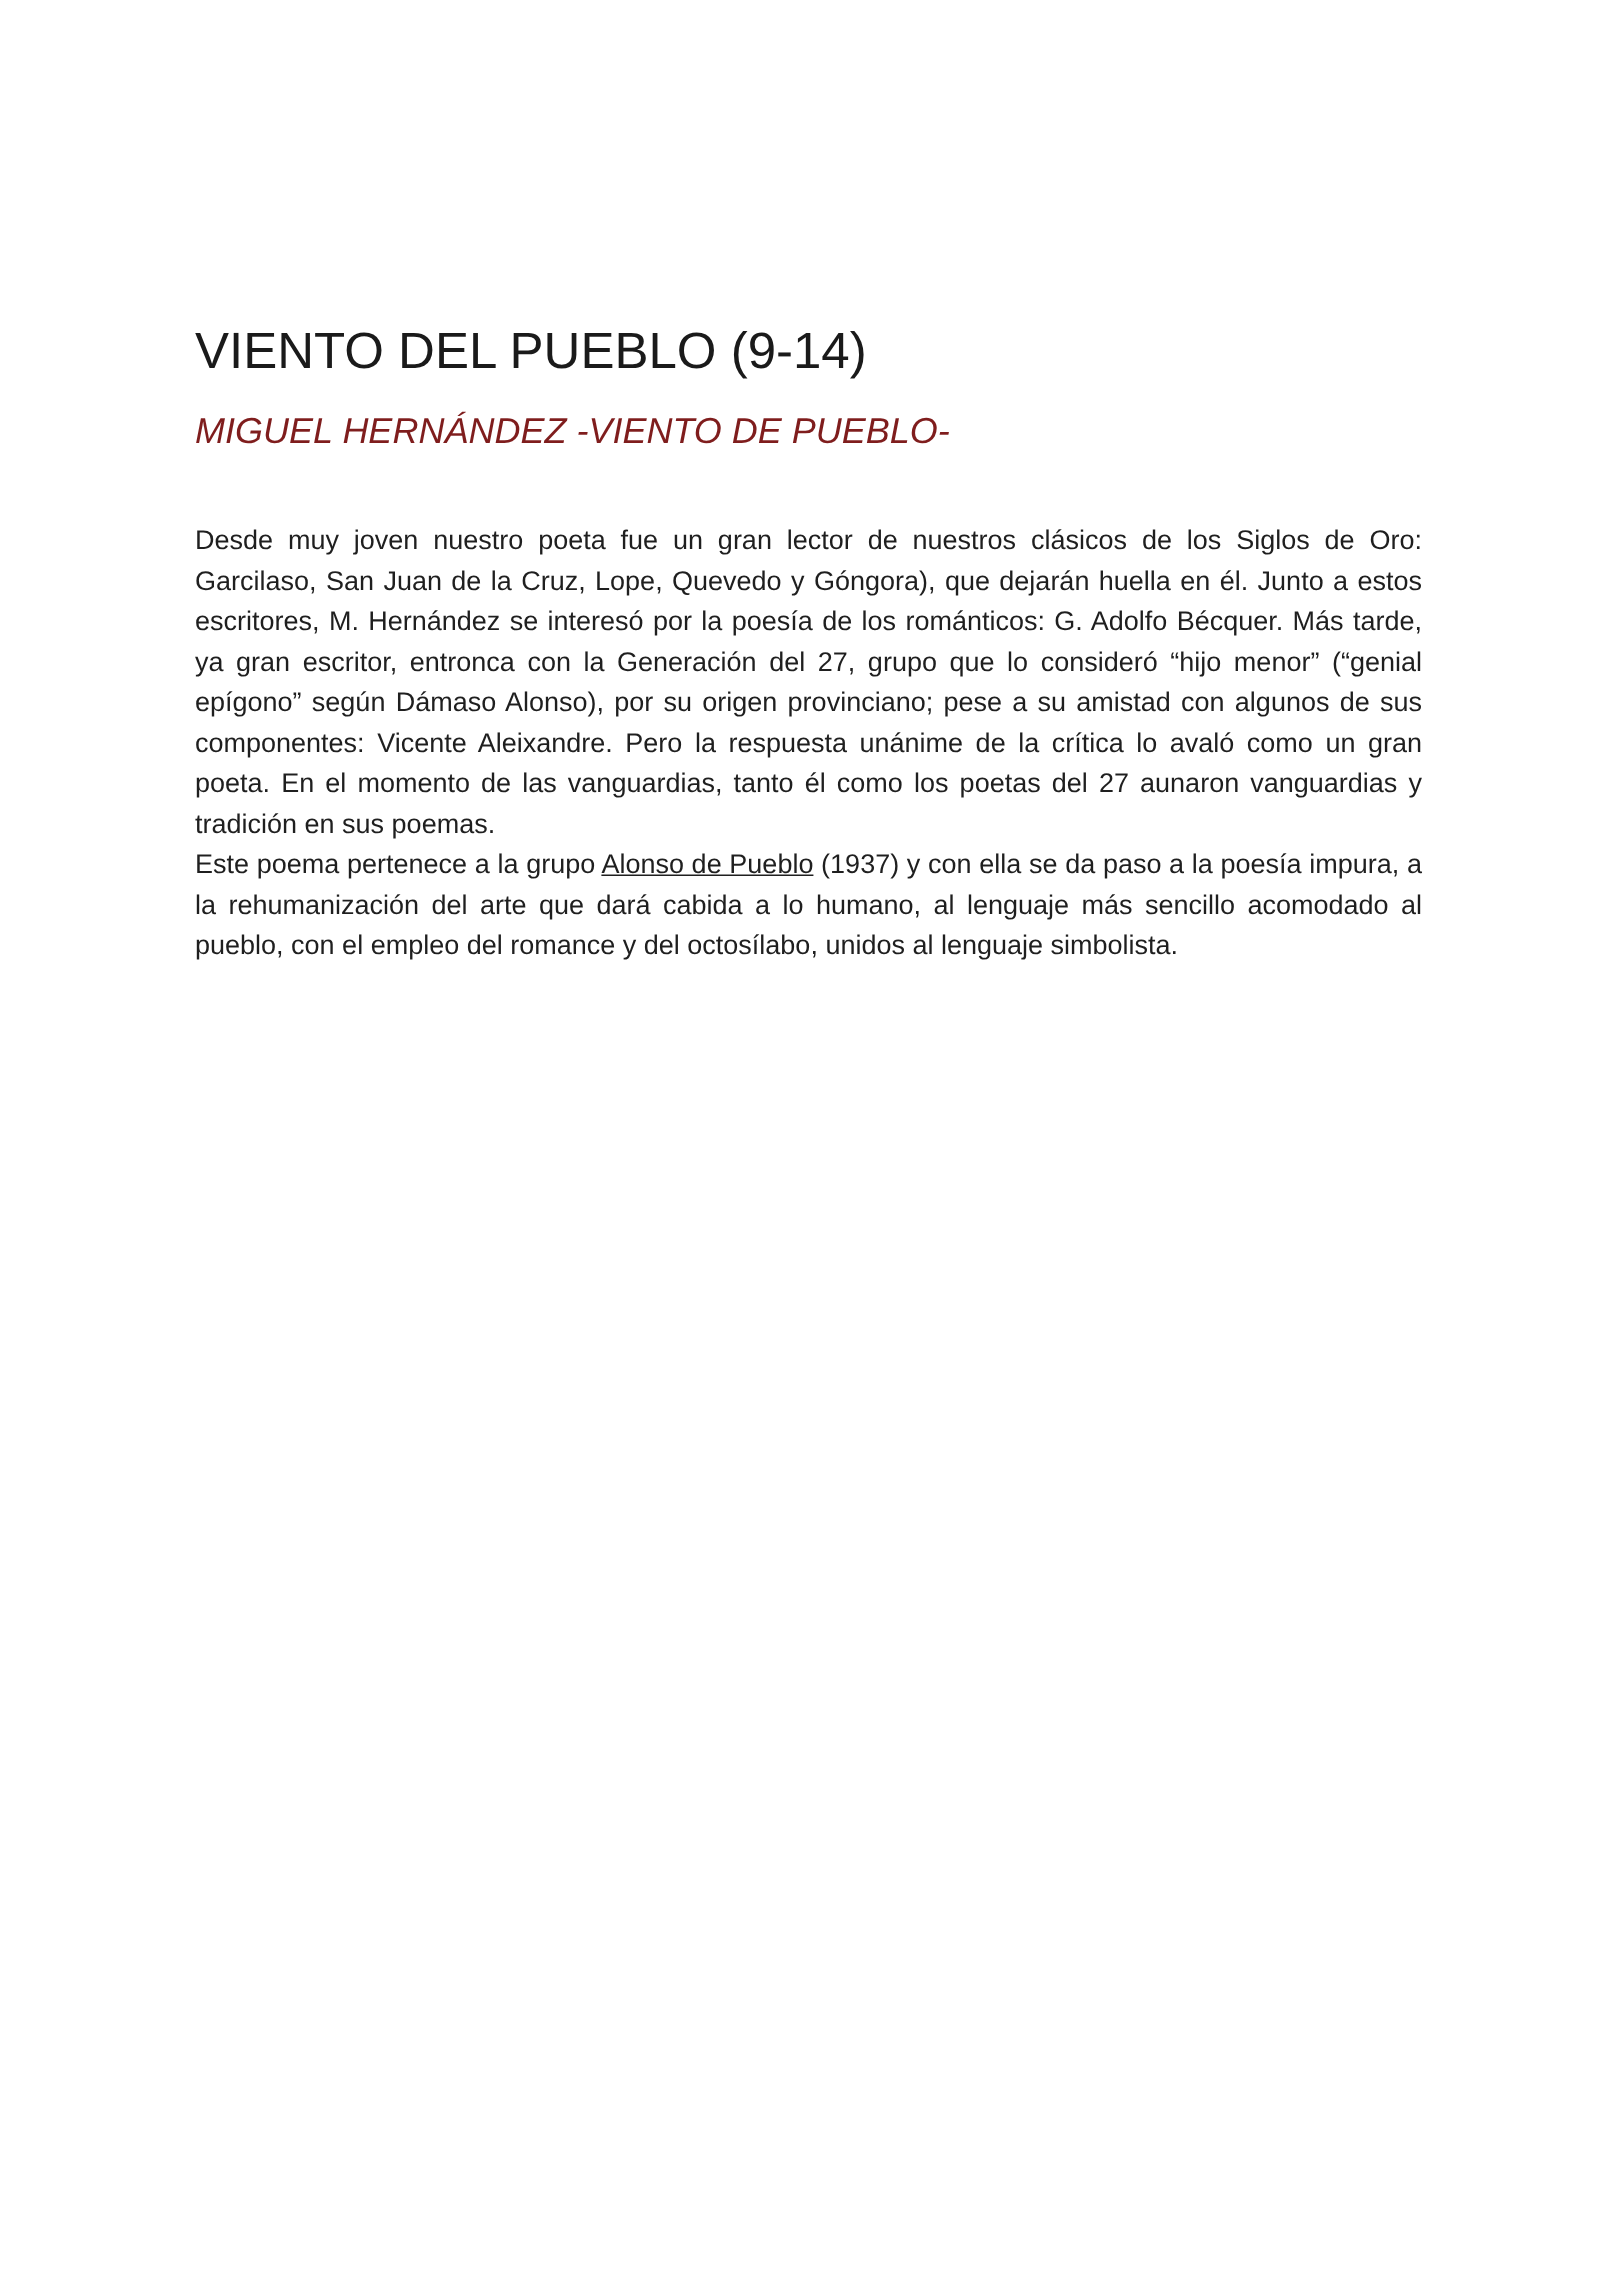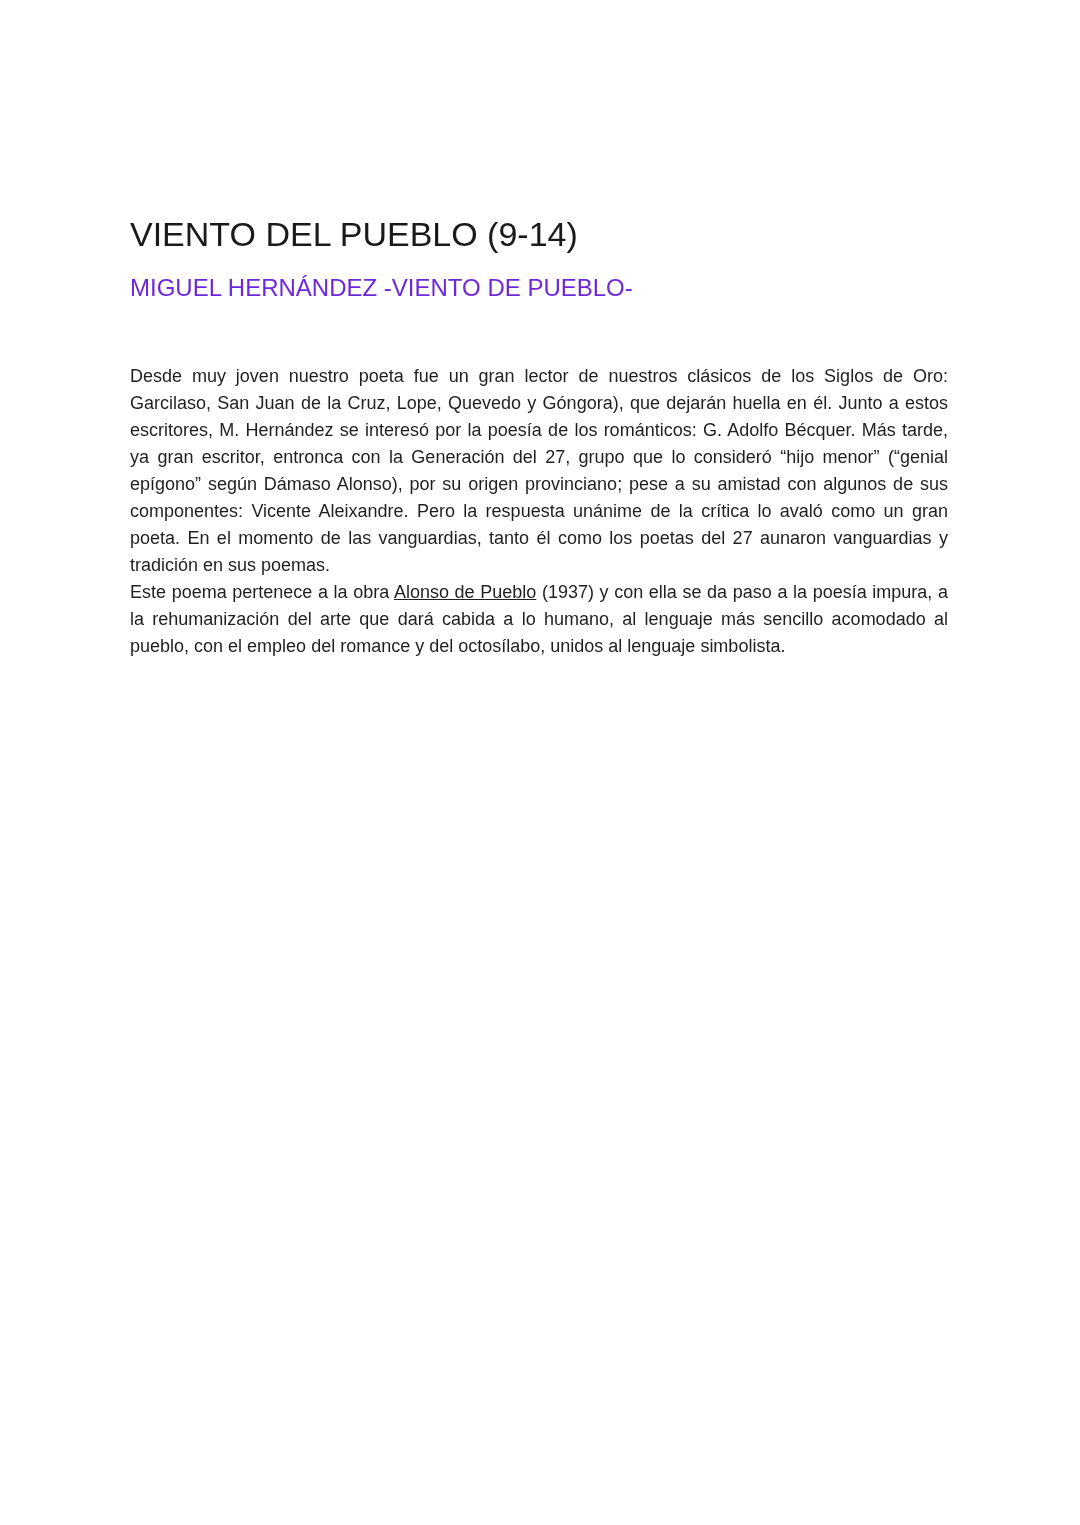--- a/index.html
+++ b/index.html
@@ -24,41 +24,42 @@
     font-size: 34px;
     font-weight: 400;
     color: #1a1a1a;
     line-height: 1.25;
     margin: 0;
     letter-spacing: 0px;
   }
   .doc-subtitle {
     font-size: 24px;
     font-weight: 400;
-    color: #6d28d9;
+    color: #7f1d1d;
     line-height: 1.25;
     margin: 17px 0 0 0;
+    font-style: italic;
   }
   .doc-body {
-    margin-top: 60px;
+    margin-top: 44px;
     font-size: 18px;
     color: #1f1f1f;
     line-height: 27px;
   }
   .doc-body p {
     margin: 0;
     text-align: justify;
   }
   .underlined {
     text-decoration: underline;
   }
 </style>
 </head>
 <body>
 
 <div class="page">
   <h1 class="doc-title">VIENTO DEL PUEBLO (9-14)</h1>
   <h2 class="doc-subtitle">MIGUEL HERNÁNDEZ -VIENTO DE PUEBLO-</h2>
   <div class="doc-body">
     <p>Desde muy joven nuestro poeta fue un gran lector de nuestros clásicos de los Siglos de Oro: Garcilaso, San Juan de la Cruz, Lope, Quevedo y Góngora), que dejarán huella en él. Junto a estos escritores, M. Hernández se interesó por la poesía de los románticos: G. Adolfo Bécquer. Más tarde, ya gran escritor, entronca con la Generación del 27, grupo que lo consideró “hijo menor” (“genial epígono” según Dámaso Alonso), por su origen provinciano; pese a su amistad con algunos de sus componentes: Vicente Aleixandre. Pero la respuesta unánime de la crítica lo avaló como un gran poeta. En el momento de las vanguardias, tanto él como los poetas del 27 aunaron vanguardias y tradición en sus poemas.</p>
-    <p><span>Este poema pertenece a la obra </span><span class="underlined">Alonso de Pueblo</span><span> (1937) y con ella se da paso a la poesía impura, a la rehumanización del arte que dará cabida a lo humano, al lenguaje más sencillo acomodado al pueblo, con el empleo del romance y del octosílabo, unidos al lenguaje simbolista.</span></p>
+    <p><span>Este poema pertenece a la grupo </span><span class="underlined">Alonso de Pueblo</span><span> (1937) y con ella se da paso a la poesía impura, a la rehumanización del arte que dará cabida a lo humano, al lenguaje más sencillo acomodado al pueblo, con el empleo del romance y del octosílabo, unidos al lenguaje simbolista.</span></p>
   </div>
 </div>
 
 </body></html>

